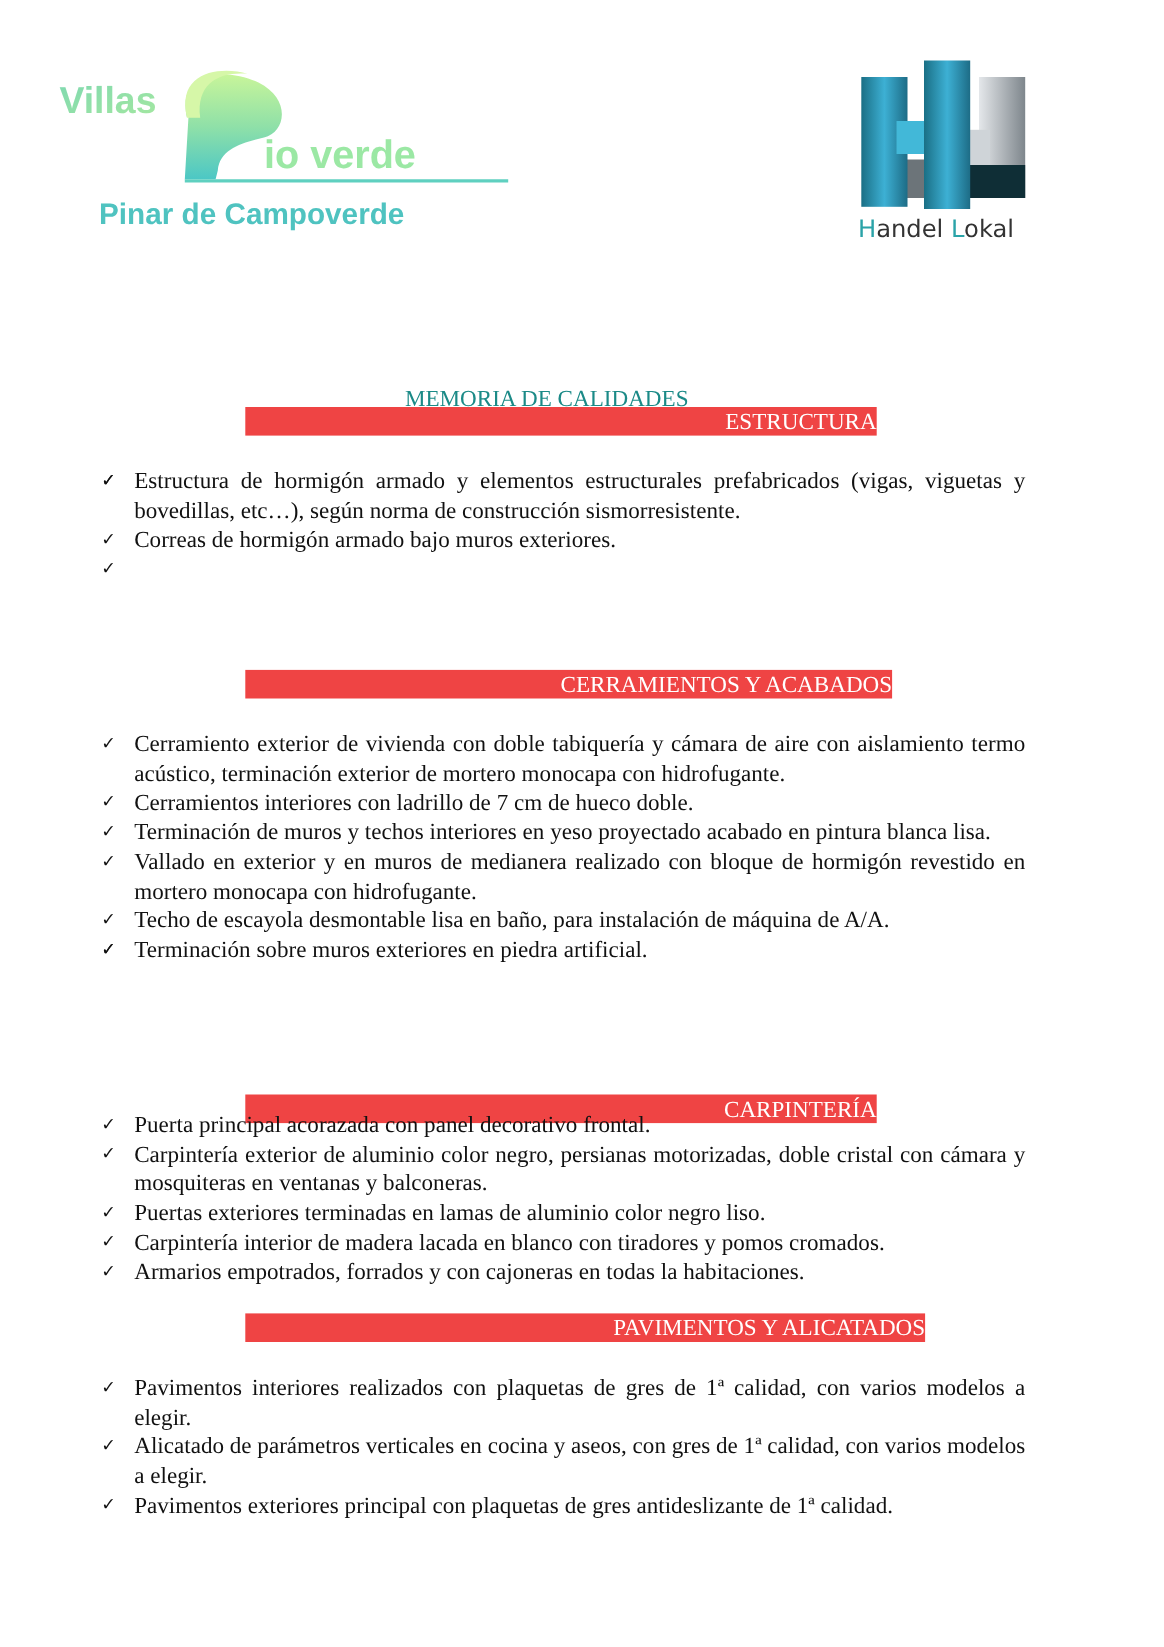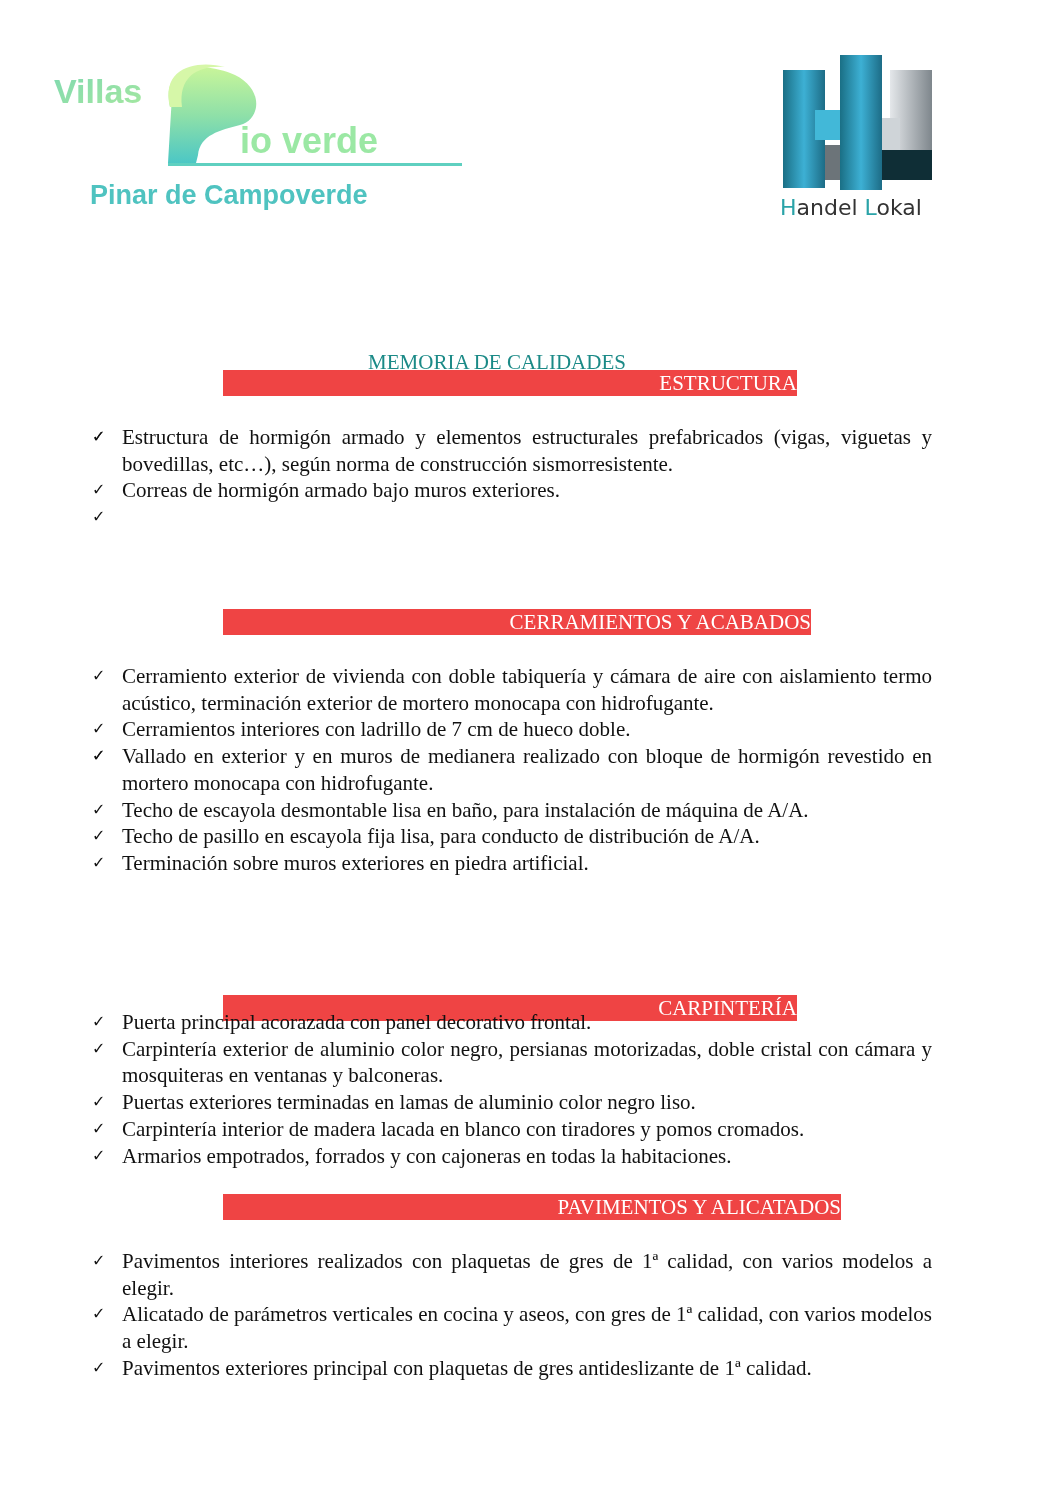--- a/index.html
+++ b/index.html
@@ -74,24 +74,24 @@
   <li><span class="check">✓</span></li>
   <li><span class="check">✓</span><span>Estructura de hormigón armado y elementos estructurales prefabricados (vigas, viguetas y bovedillas, etc…), según norma de construcción sismorresistente.</span></li>
   <li><span class="check">✓</span><span>Correas de hormigón armado bajo muros exteriores.</span></li>
   <li><span class="check">✓</span></li>
 </ul>
 
 <div class="bar" style="top:609px;padding-left:14px;">CERRAMIENTOS Y ACABADOS</div>
 <ul class="items" style="top:663px;">
   <li><span class="check">✓</span><span>Cerramiento exterior de vivienda con doble tabiquería y cámara de aire con aislamiento termo acústico, terminación exterior de mortero monocapa con hidrofugante.</span></li>
   <li><span class="check">✓</span><span>Cerramientos interiores con ladrillo de 7 cm de hueco doble.</span></li>
-  <li><span class="check">✓</span></li>
+  <li><span class="check">✓</span><span>Terminación de muros y techos interiores en yeso proyectado acabado en pintura blanca lisa.</span></li>
   <li><span class="check">✓</span><span>Vallado en exterior y en muros de medianera realizado con bloque de hormigón revestido en mortero monocapa con hidrofugante.</span></li>
   <li><span class="check">✓</span><span>Techo de escayola desmontable lisa en baño, para instalación de máquina de A/A.</span></li>
-  <li><span class="check">✓</span><span>Techo de pasillo en escayola fija lisa, para conducto de distribución de A/A.</span></li>
+  <li><span class="check">✓</span></li>
   <li><span class="check">✓</span><span>Terminación sobre muros exteriores en piedra artificial.</span></li>
 </ul>
 
 <div class="bar" style="top:955px;margin-top:40px;">CARPINTERÍA</div>
 <ul class="items" style="top:1009px;">
   <li><span class="check">✓</span><span>Puerta principal acorazada con panel decorativo frontal.</span></li>
   <li><span class="check">✓</span><span>Carpintería exterior de aluminio color negro, persianas motorizadas, doble cristal con cámara y mosquiteras en ventanas y balconeras.</span></li>
   <li><span class="check">✓</span><span>Puertas exteriores terminadas en lamas de aluminio color negro liso.</span></li>
   <li><span class="check">✓</span><span>Carpintería interior de madera lacada en blanco con tiradores y pomos cromados.</span></li>
   <li><span class="check">✓</span><span>Armarios empotrados, forrados y con cajoneras en todas la habitaciones.</span></li>

